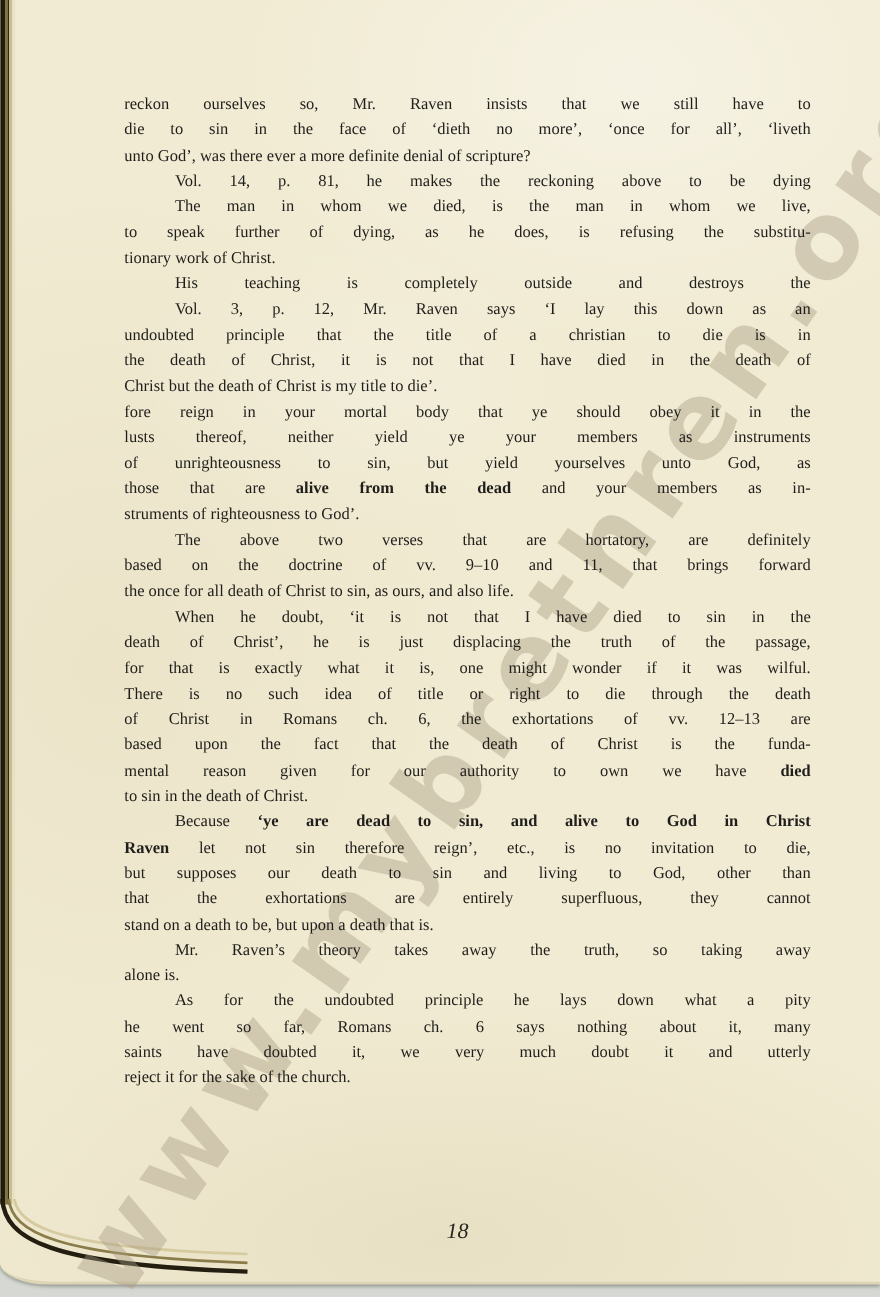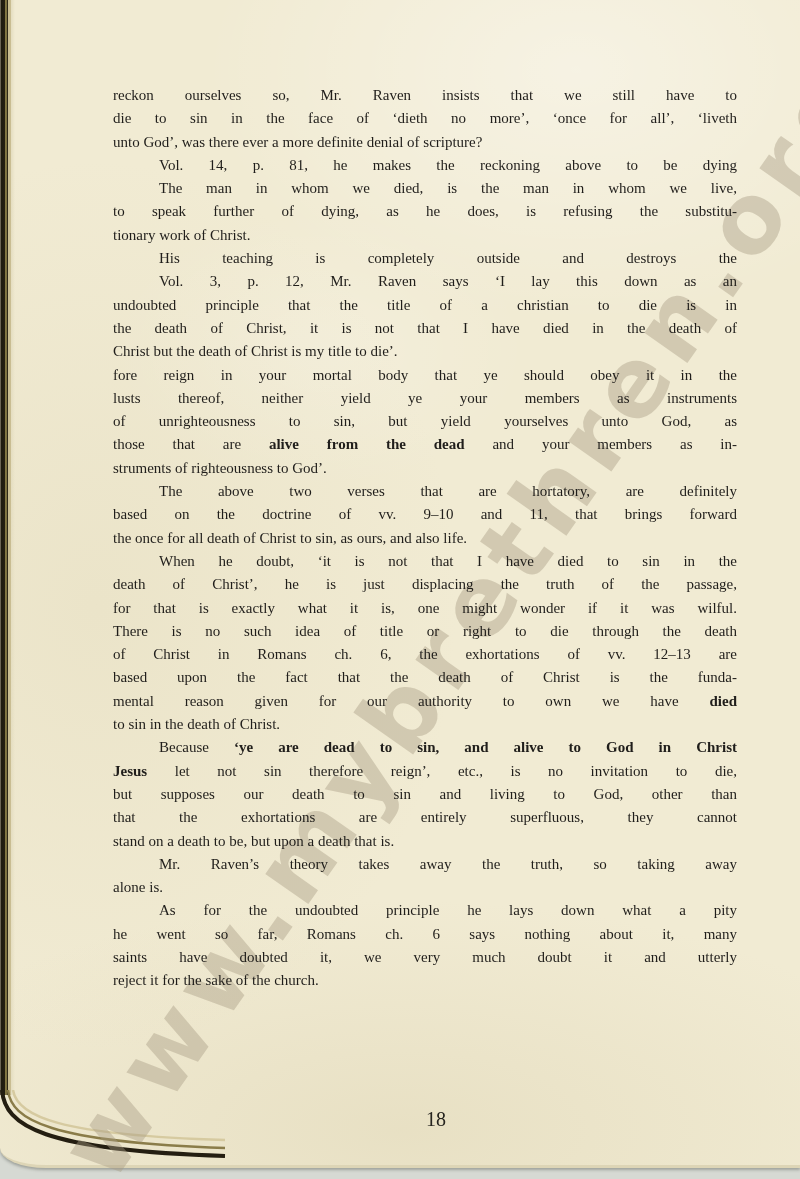--- a/index.html
+++ b/index.html
@@ -87,27 +87,28 @@
   }
   .line.indent {
     text-indent: 46px;
   }
   .line .b {
     font-weight: bold;
     font-family: Liberation Serif, serif;
   }
   .page-number {
     position: absolute;
-    left: 124px;
+    left: 104px;
     top: 1108px;
     width: 624px;
     text-align: center;
     z-index: 2;
     color: #26241f;
     font-size: 20px;
+    font-style: italic;
   }
 </style>
 </head>
 <body>
 
 <div class="scan-backdrop"></div>
 
 <div class="page">
   <div class="watermark">www.mybrethren.org</div>
 
@@ -142,21 +143,21 @@
       <div class="line"><span>the once for all death of Christ to sin, as ours, and also life.</span></div>
       <div class="line indent just"><span>When he doubt, ‘it is not that I have died to sin in the</span></div>
       <div class="line just"><span>death of Christ’, he is just displacing the truth of the passage,</span></div>
       <div class="line just"><span>for that is exactly what it is, one might wonder if it was wilful.</span></div>
       <div class="line just"><span>There is no such idea of title or right to die through the death</span></div>
       <div class="line just"><span>of Christ in Romans ch. 6, the exhortations of vv. 12–13 are</span></div>
       <div class="line just"><span>based upon the fact that the death of Christ is the funda-</span></div>
       <div class="line just"><span>mental reason given for our authority to own we have </span><span class="b">died</span></div>
       <div class="line"><span>to sin in the death of Christ.</span></div>
       <div class="line indent just"><span>Because </span><span class="b">‘ye are dead to sin, and alive to God in Christ</span></div>
-      <div class="line just"><span class="b">Jesus</span><span> let not sin therefore reign’, etc., is no invitation to die,</span></div>
+      <div class="line just"><span class="b">Raven</span><span> let not sin therefore reign’, etc., is no invitation to die,</span></div>
       <div class="line just"><span>but supposes our death to sin and living to God, other than</span></div>
       <div class="line just"><span>that the exhortations are entirely superfluous, they cannot</span></div>
       <div class="line"><span>stand on a death to be, but upon a death that is.</span></div>
       <div class="line indent just"><span>Mr. Raven’s theory takes away the truth, so taking away</span></div>
       <div class="line"><span>alone is.</span></div>
       <div class="line indent just"><span>As for the undoubted principle he lays down what a pity</span></div>
       <div class="line just"><span>he went so far, Romans ch. 6 says nothing about it, many</span></div>
       <div class="line just"><span>saints have doubted it, we very much doubt it and utterly</span></div>
       <div class="line"><span>reject it for the sake of the church.</span></div>
     </div>

